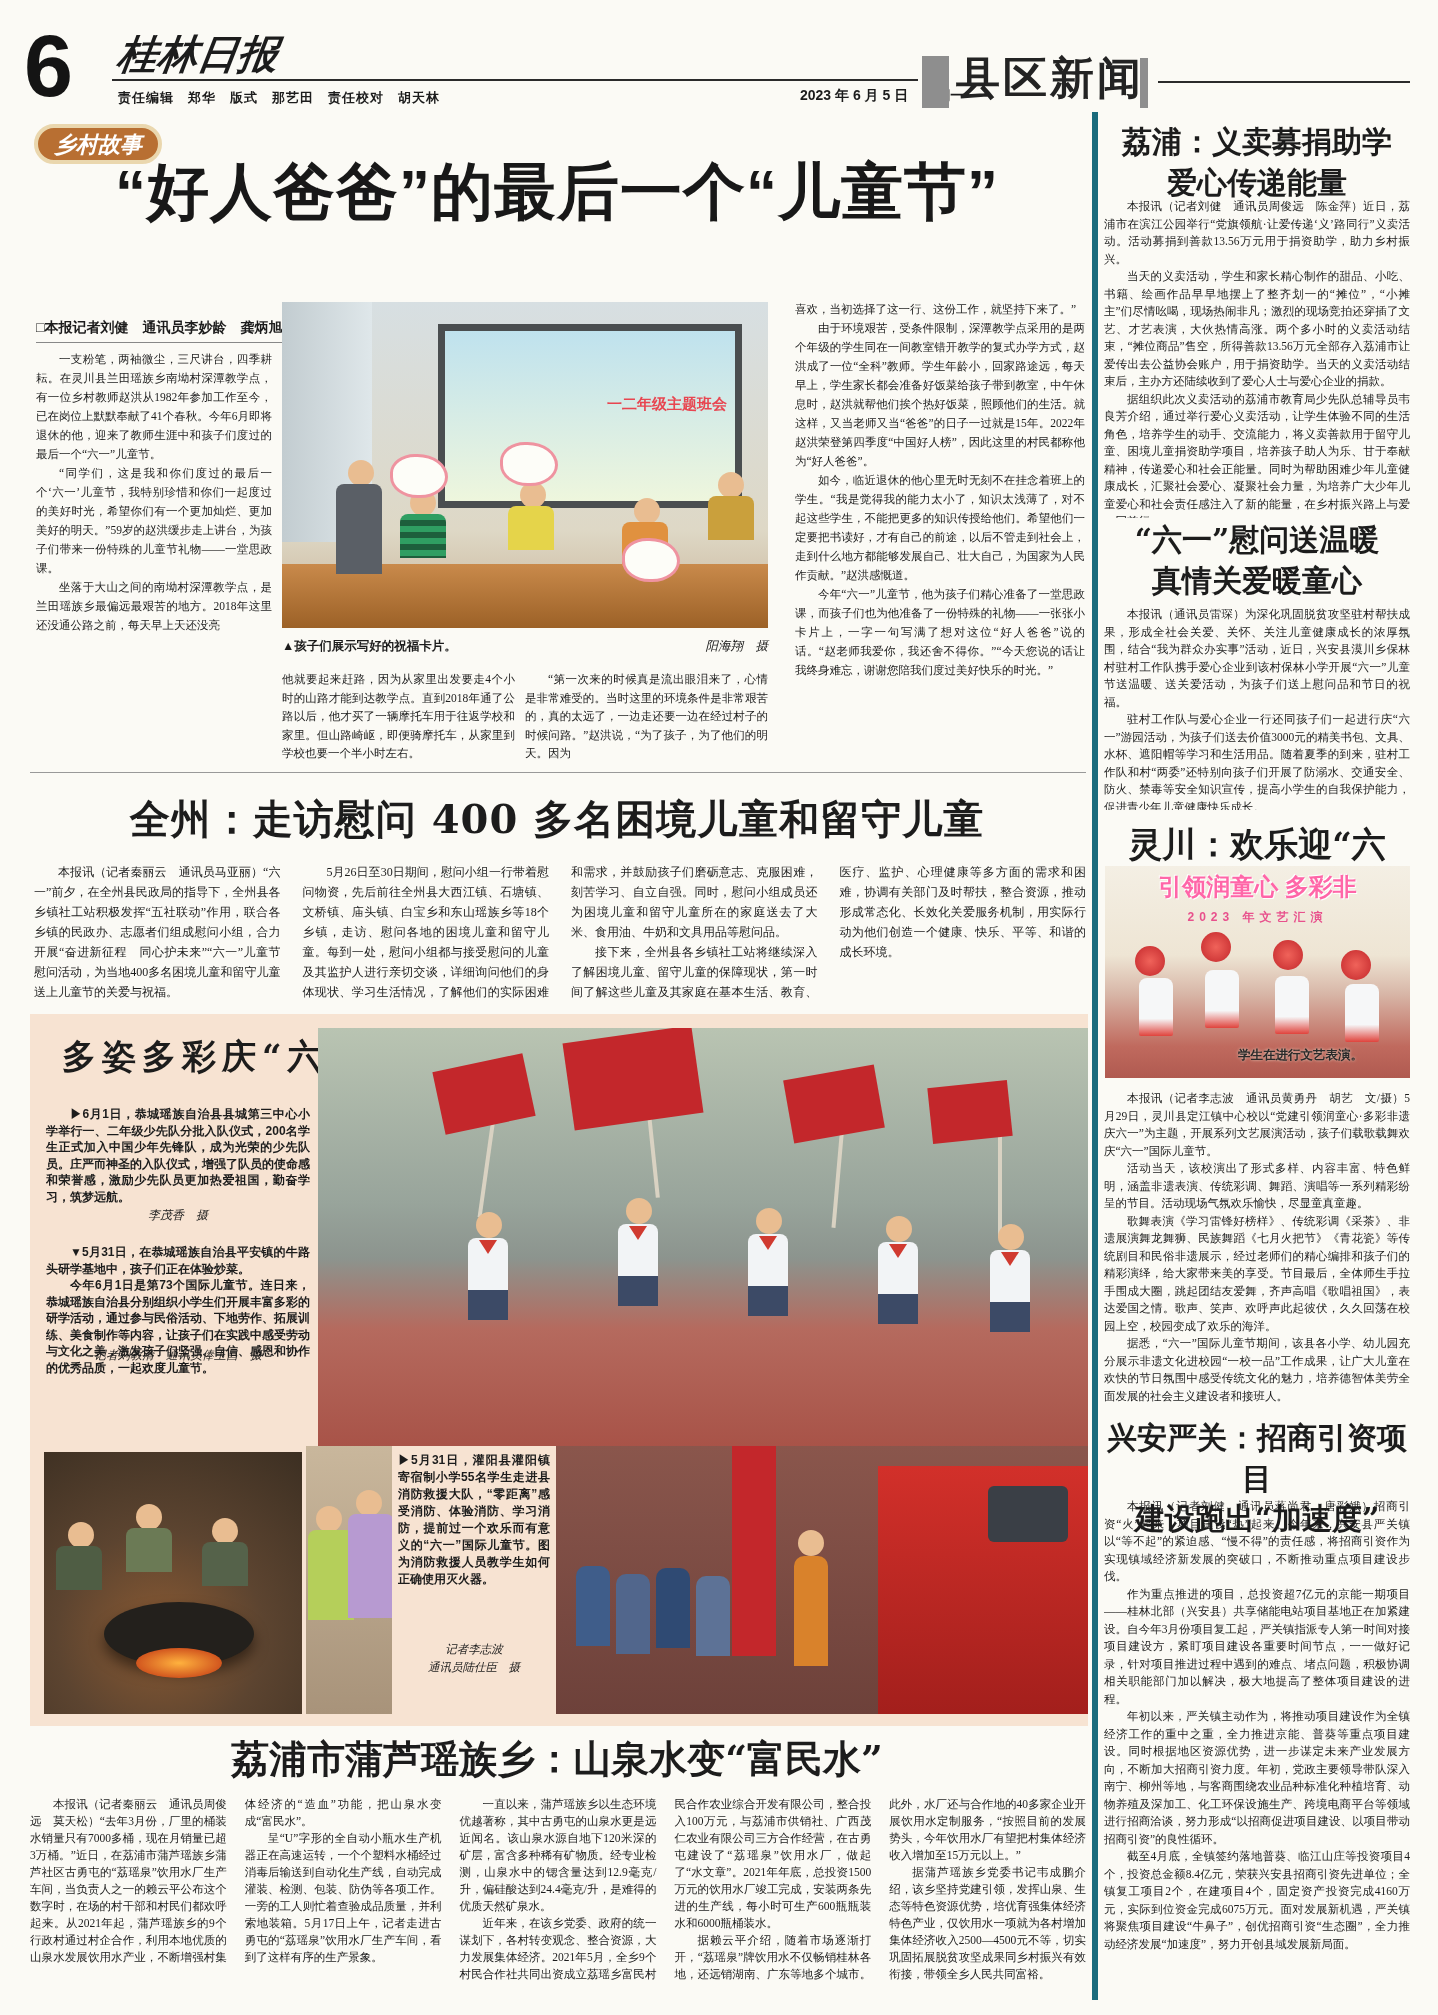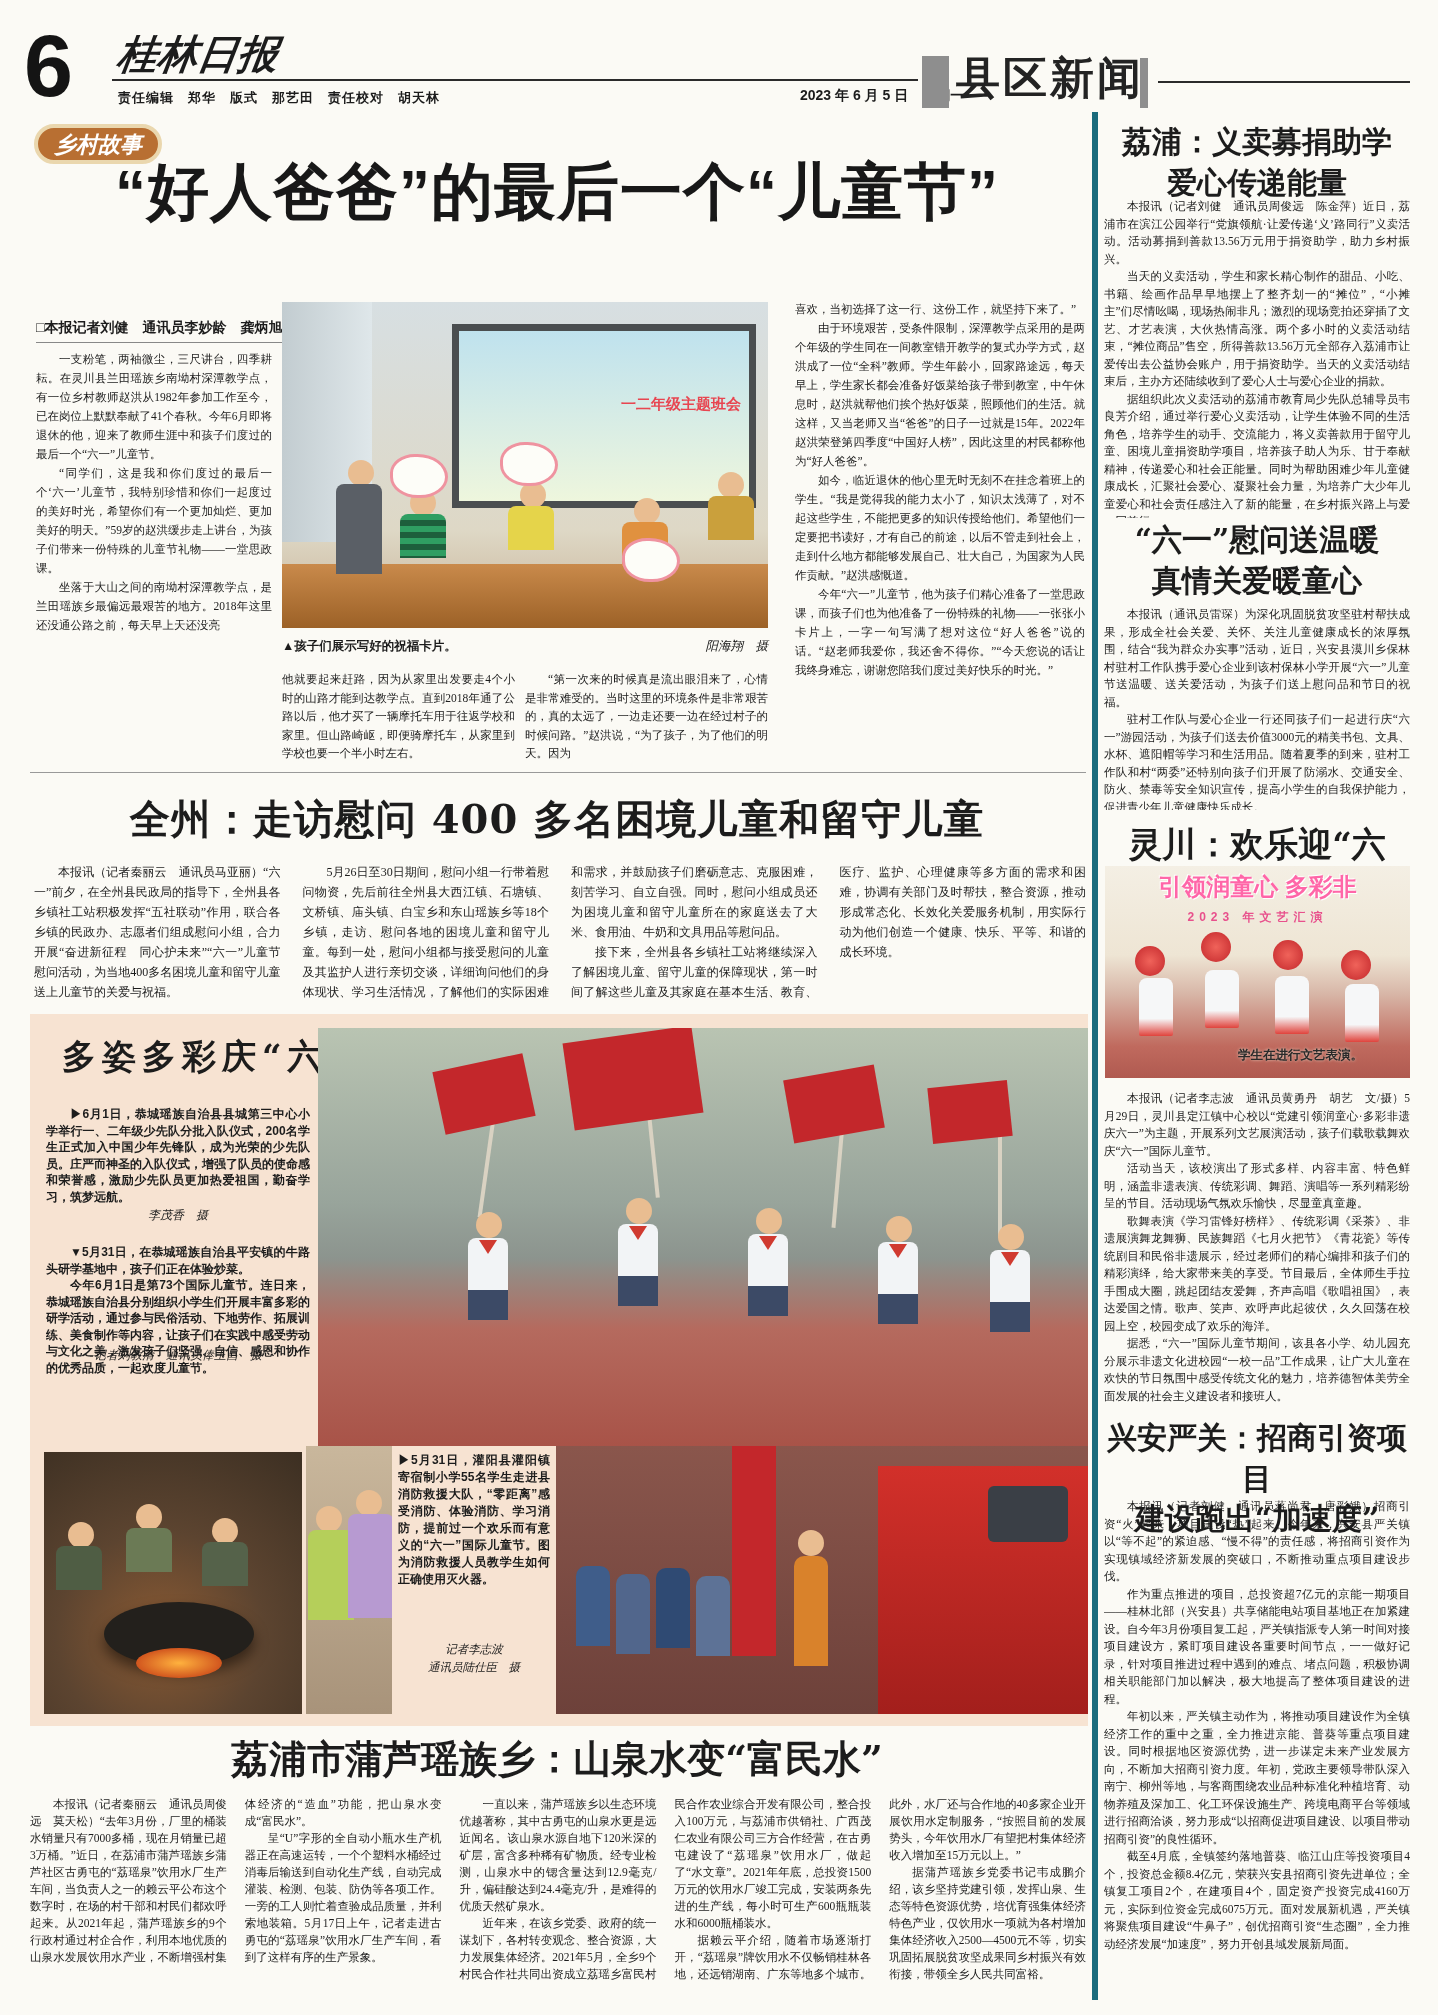--- a/index.html
+++ b/index.html
@@ -34,21 +34,21 @@
   #leadCol2{left:282px;top:670px;width:233px;height:102px;font-size:11.5px;line-height:18.5px;}
   #leadCol3{left:525px;top:670px;width:243px;height:102px;font-size:11.5px;line-height:18.5px;}
   #leadCol4{left:795px;top:300px;width:290px;height:452px;font-size:11.5px;line-height:19px;}
   #leadCap{left:282px;top:638px;width:486px;font:700 12.5px/1.4 "Liberation Sans",sans-serif;display:flex;justify-content:space-between;}
   #leadCap .credit{font-weight:400;}
   
   .ph{position:absolute;overflow:hidden;background:#cfcabb;}
   .ph *{position:absolute;}
   #phClass{left:282px;top:302px;width:486px;height:326px;background:linear-gradient(#d7dfe2 0%,#ded8c6 70%,#c7b193 100%);}
   #phClass .win{left:0;top:0;width:90px;height:240px;background:linear-gradient(90deg,#c2ccd0,#dfe7ea);}
-  #phClass .scr{left:170px;top:22px;width:290px;height:170px;background:linear-gradient(#bfe2ee,#eef6dd);border:7px solid #4a4e50;text-align:right;}
+  #phClass .scr{left:156px;top:22px;width:290px;height:170px;background:linear-gradient(#bfe2ee,#eef6dd);border:7px solid #4a4e50;text-align:right;}
   #phClass .scrtxt{right:8px;top:64px;color:#e84550;font:700 15px/1.2 "Liberation Sans",sans-serif;}
   #phClass .desk{left:0;bottom:0;width:100%;height:64px;background:linear-gradient(#c98a4b,#9c6127);}
   .kidhead{width:26px;height:26px;border-radius:50%;background:#e9bd91;}
   .kidbody{width:46px;height:44px;border-radius:8px 8px 0 0;}
   .card{width:52px;height:38px;background:#fdfdf8;border:3px solid #ef93a0;border-radius:45% 55% 50% 50%;}
   #phFlags{left:318px;top:1028px;width:770px;height:418px;
            background:linear-gradient(#b9c4b2 0%,#98a49b 42%,#8c948e 55%,#b56a5e 72%,#a85348 100%);}
   .flag{width:92px;height:64px;background:#c3272b;}
   .pole{width:4px;height:150px;background:#d9d2c2;}
   .marcher .top{width:40px;height:52px;background:#f2f4f6;border-radius:8px 8px 0 0;}

